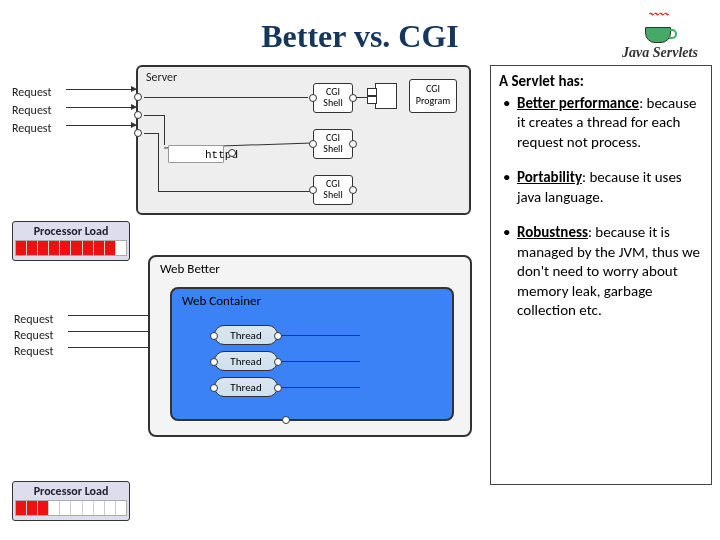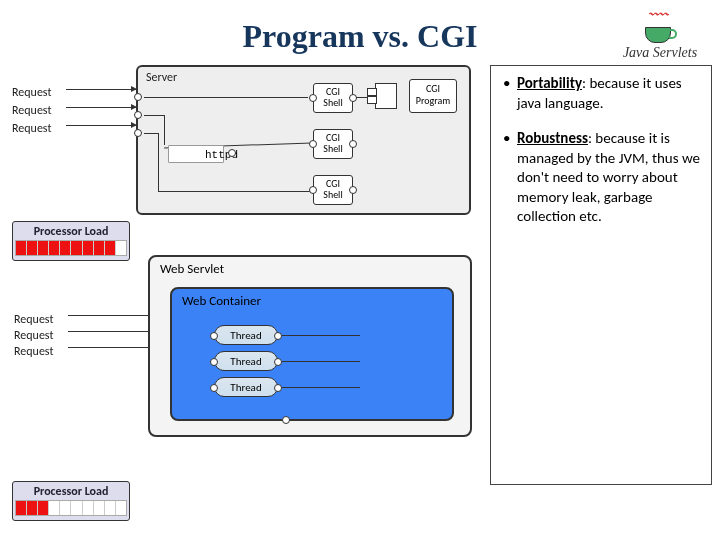--- a/index.html
+++ b/index.html
@@ -36,21 +36,21 @@
   .cup-body {
     width: 26px; height: 16px; background: #4a6; border-radius: 0 0 10px 10px;
     border: 1px solid #333; position: absolute; bottom: 0; left: 2px;
   }
   .cup-handle {
     width: 8px; height: 10px; border: 2px solid #4a6; border-left: none;
     border-radius: 0 6px 6px 0; position: absolute; right: 0; bottom: 4px;
   }
   .logo-text {
     font-family: Georgia, serif; font-style: italic; font-size: 14px;
-    color: #333; font-weight: normal; margin-top: 2px;
+    color: #333; font-weight: bold; margin-top: 2px;
   }
 
   .content { position: relative; width: 100%; height: 460px; }
 
   
   .diagrams { position: absolute; left: 8px; top: 0; width: 470px; }
 
   .d-row { position: relative; margin-bottom: 6px; }
 
   .req-labels { position: absolute; left: 4px; top: 18px; font-size: 12px; color: #222; }
@@ -185,21 +185,21 @@
   .panel ul { list-style: none; margin-top: 2px; }
   .panel li { position: relative; padding-left: 18px; margin-bottom: 16px; }
   .panel li::before {
     content: '•'; position: absolute; left: 4px; top: 0; color: #000; font-size: 15px;
   }
   .bu { font-weight: bold; text-decoration: underline; }
 </style>
 </head>
 <body>
 
-<div class="title">Program vs. CGI</div>
+<div class="title">Better vs. CGI</div>
 
 <div class="logo">
   <div class="logo-cup">
     <span class="logo-steam">〰〰</span>
     <div class="cup-body"></div>
     <div class="cup-handle"></div>
   </div>
   <div class="logo-text">Java Servlets</div>
 </div>
 
@@ -267,21 +267,21 @@
         <div>Request</div>
         <div>Request</div>
       </div>
       <div class="arrows2">
         <div class="arrow2"></div>
           <div class="arrow2"></div>
           <div class="arrow2"></div>
       </div>
 
       <div class="webserver-box">
-        <div class="ws-label">Web Servlet</div>
+        <div class="ws-label">Web Better</div>
         <div class="webcontainer-box">
           <div class="wc-label">Web Container</div>
           <div class="thread-cyl t1"><span class="port l"></span><span class="port r"></span><span>Thread</span></div>
           <div class="thread-cyl t2"><span class="port l"></span><span class="port r"></span><span>Thread</span></div>
           <div class="thread-cyl t3"><span class="port l"></span><span class="port r"></span><span>Thread</span></div>
           <span class="port wc-port-bot"></span>
           <div class="wsline" style="left:110px; top:46px; width:78px; height:1px;"></div>
           <div class="wsline" style="left:110px; top:72px; width:78px; height:1px;"></div>
           <div class="wsline" style="left:110px; top:98px; width:78px; height:1px;"></div>
         </div>
@@ -299,21 +299,25 @@
             <div class="seg"></div>
             <div class="seg"></div>
             <div class="seg"></div>
             <div class="seg"></div>
           </div>
       </div>
     </div>
   </div>
 
   <div class="panel">
+    <div class="panel-title">A Servlet has:</div>
     <ul>
+      <li>
+        <span class="bu">Better performance</span><span>: because it creates a thread for each request not process.</span>
+      </li>
       <li>
         <span class="bu">Portability</span><span>: because it uses java language.</span>
       </li>
       <li>
         <span class="bu">Robustness</span><span>: because it is managed by the JVM, thus we don't need to worry about memory leak, garbage collection etc.</span>
       </li>
     </ul>
   </div>
 
 </div>

